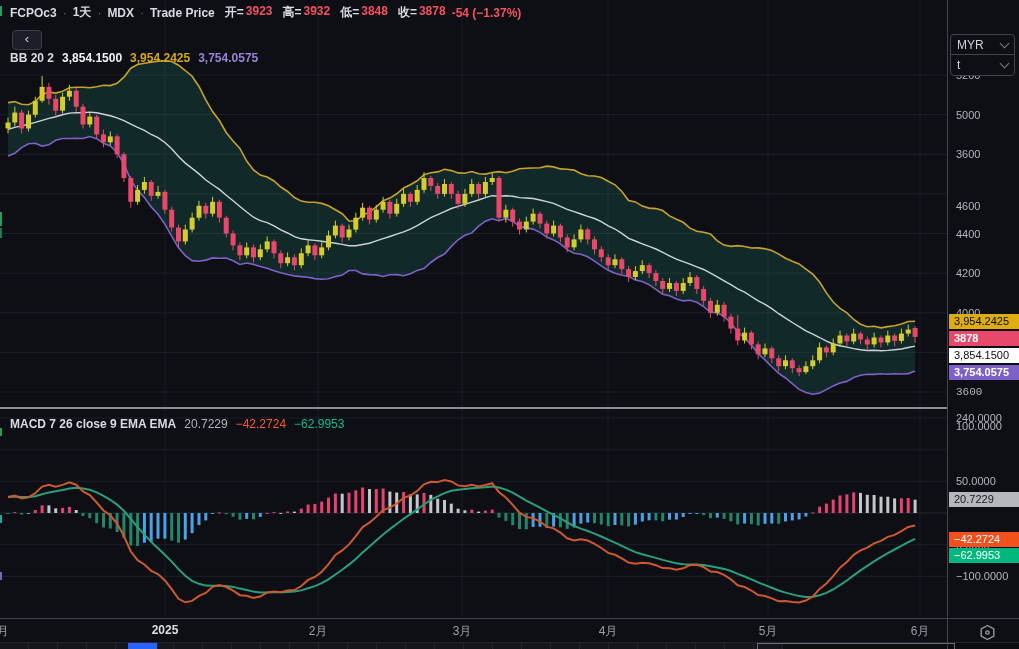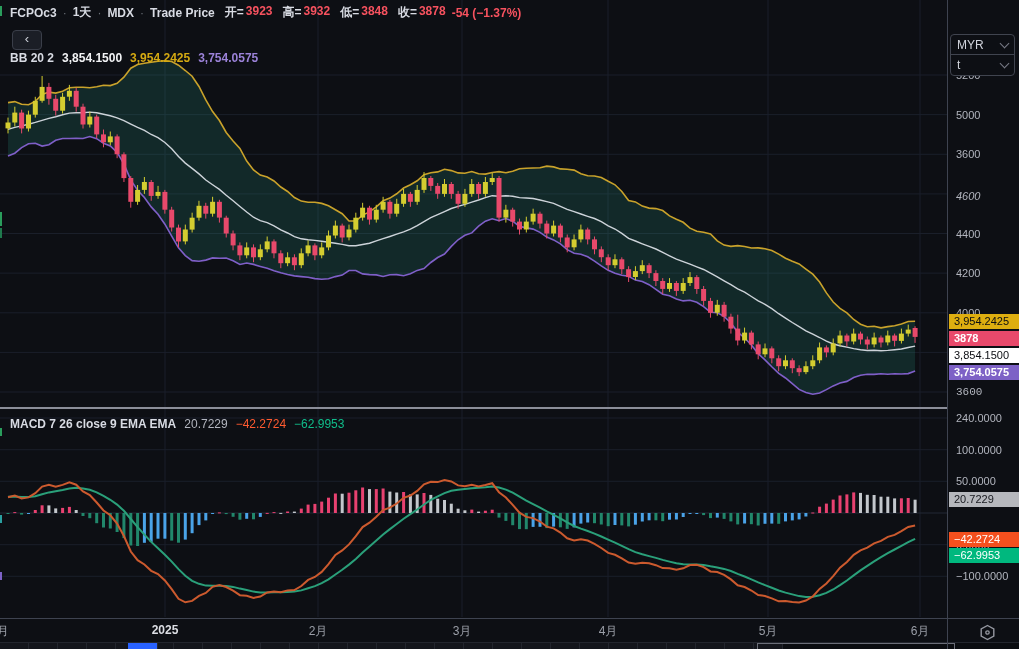--- a/index.html
+++ b/index.html
@@ -544,27 +544,27 @@
     <span><span>MACD</span>&nbsp;<span class="dim">7 26 close 9 EMA EMA</span></span>
     <span class="v-hist">20.7229</span>
     <span class="v-macd">−42.2724</span>
     <span class="v-sig">−62.9953</span>
   </div>
 
   <div class="overlay axis-col" id="axis-col">
       <div class="tick" style="top: 69px;">5200</div>
       <div class="tick" style="top: 109px;">5000</div>
       <div class="tick" style="top: 148px;">3600</div>
-      <div class="tick" style="top: 190px; font-style: italic;">4600</div>
+      <div class="tick" style="top: 200px;">4600</div>
       <div class="tick" style="top: 228px;">4400</div>
       <div class="tick" style="top: 267px;">4200</div>
       <div class="tick" style="top: 307px;">4000</div>
       <div class="tick" style="top: 386px; font-family: Liberation Mono, monospace;">3600</div>
       <div class="tick" style="top: 412px;">240.0000</div>
-      <div class="tick" style="top: 444px;">100.0000</div>
+      <div class="tick" style="top: 420px;">100.0000</div>
       <div class="tick" style="top: 475px; text-align: center;">50.0000</div>
       <div class="tick" style="top: 507px; margin-top: 32px;">0.0000</div>
       <div class="tick" style="top: 570px;">−100.0000</div>
       <div class="flabel" style="top: 314px; background: rgb(222, 174, 16); color: rgb(11, 13, 18);">3,954.2425</div>
       <div class="flabel" style="top: 331px; background: rgb(232, 73, 107); color: rgb(255, 255, 255); font-weight: 700;">3878</div>
       <div class="flabel" style="top: 348px; background: rgb(255, 255, 255); color: rgb(11, 13, 18);">3,854.1500</div>
       <div class="flabel" style="top: 365px; background: rgb(125, 97, 198); color: rgb(255, 255, 255); font-weight: 700;">3,754.0575</div>
       <div class="flabel" style="top: 492px; background: rgb(182, 184, 189); color: rgb(23, 25, 31);">20.7229</div>
       <div class="flabel" style="top: 532px; background: rgb(244, 80, 30); color: rgb(255, 255, 255);">−42.2724</div>
       <div class="flabel" style="top: 548px; background: rgb(0, 184, 126); color: rgb(255, 255, 255);">−62.9953</div>

